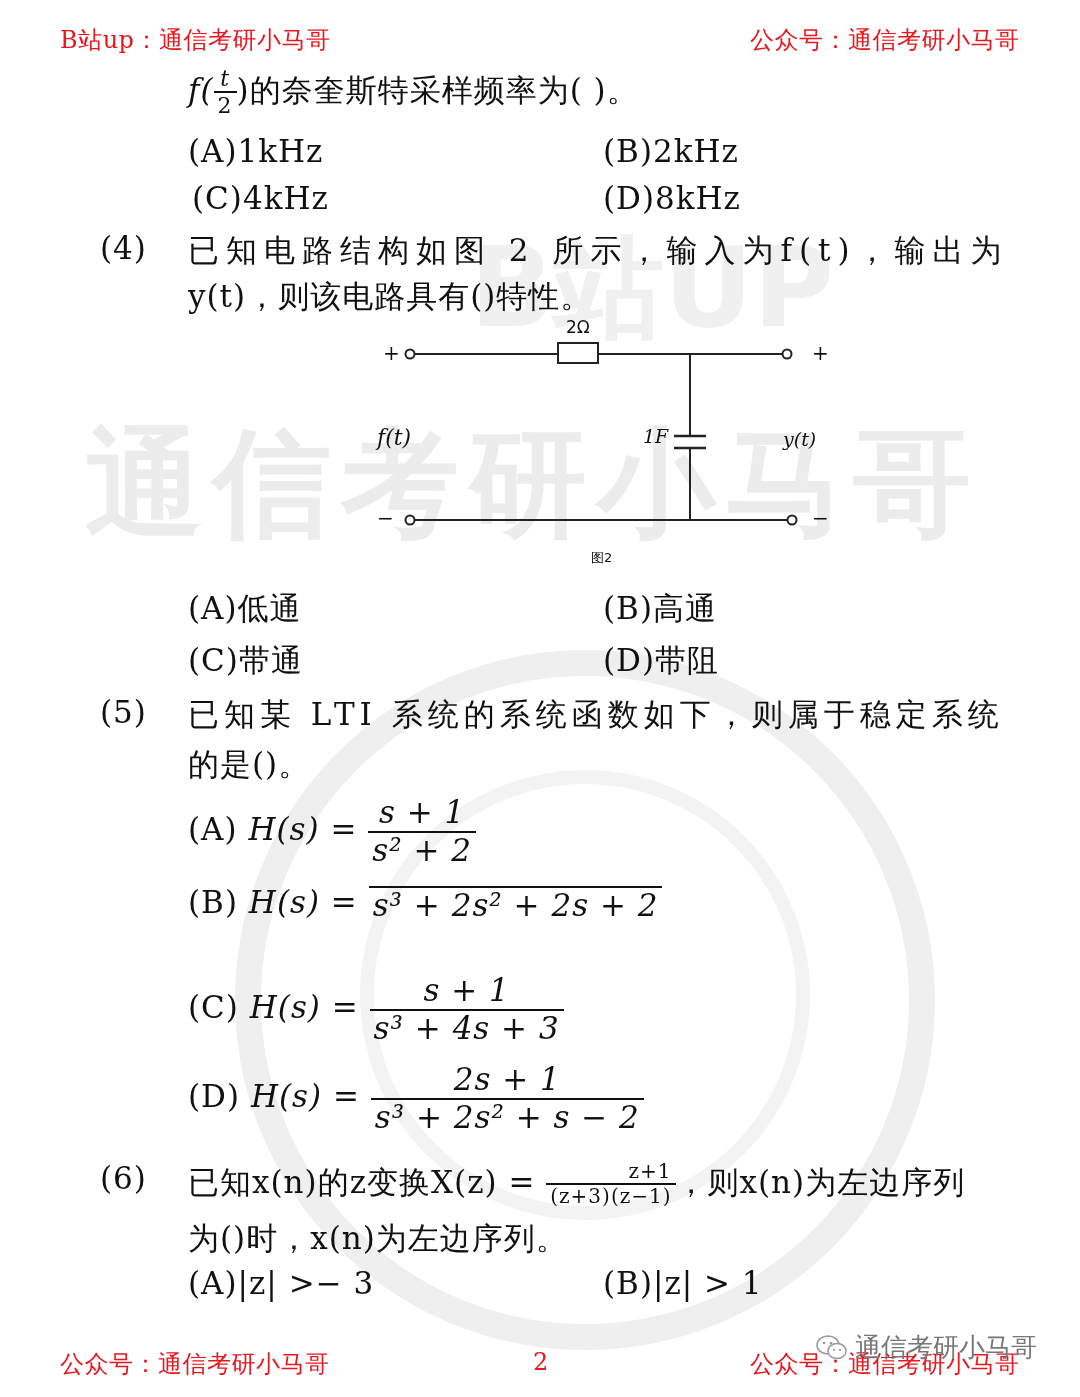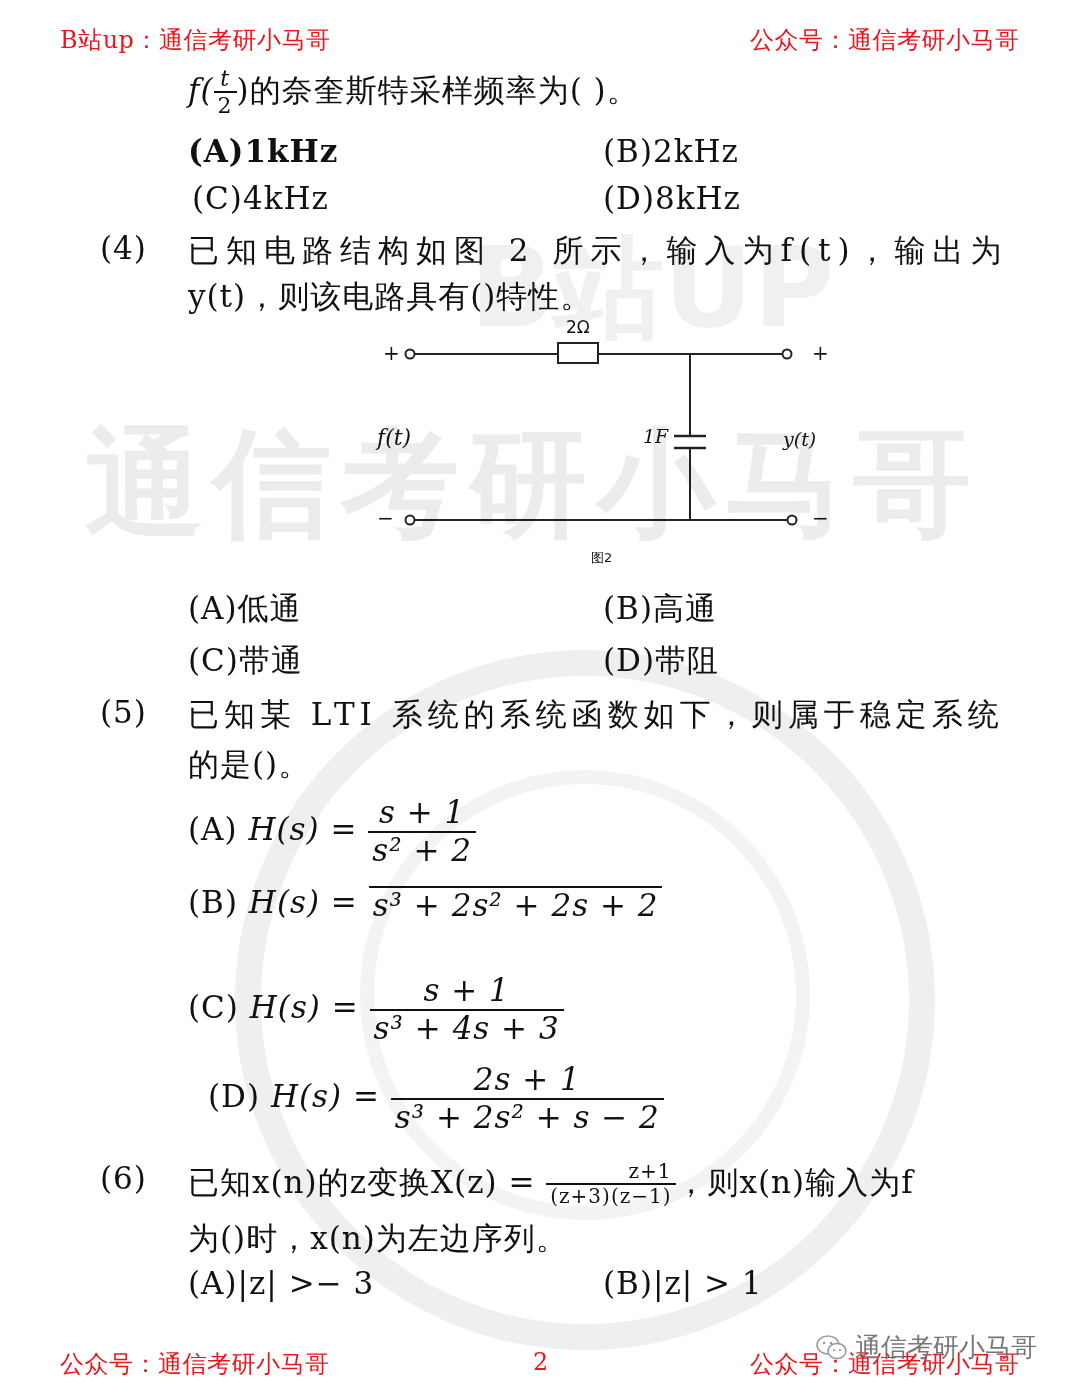--- a/index.html
+++ b/index.html
@@ -32,21 +32,21 @@
 <div class="wm-big">通信考研小马哥</div>
 <div class="wm-circle"></div>
 <div class="wm-circle2"></div>
 
 <div class="hdr" style="left:60px;top:24px;">B站up：通信考研小马哥</div>
 <div class="hdr" style="left:750px;top:24px;">公众号：通信考研小马哥</div>
 
 <div class="layer txt" style="left:188px;top:66px;">
   <span class="i">f(</span><span class="frac small-frac" style="font-size:22px;"><span class="num i">t</span><span class="den">2</span></span><span>)的奈奎斯特采样频率为( )。</span>
 </div>
-<div class="layer txt" style="left:188px;top:133px;font-weight:bold;">(A)1kHz</div>
+<div class="layer txt" style="left:188px;top:133px;">(A)1kHz</div>
 <div class="layer txt" style="left:603px;top:133px;">(B)2kHz</div>
 <div class="layer txt" style="left:192px;top:180px;">(C)4kHz</div>
 <div class="layer txt" style="left:603px;top:180px;">(D)8kHz</div>
 
 <div class="layer txt" style="left:100px;top:230px;">(4)</div>
 <div class="layer txt wide" style="left:188px;top:230px;letter-spacing:7px;">已知电路结构如图 2 所示，输入为f(t)，输出为</div>
 <div class="layer txt" style="left:188px;top:276px;">y(t)，则该电路具有()特性。</div>
 
 <svg class="layer" style="left:360px;top:310px;" width="480" height="230">
   <g stroke="#222" stroke-width="2" fill="none">
@@ -91,30 +91,30 @@
 <div class="layer txt" style="left:188px;top:884px;">
   <span>(B)</span>
   <span class="i">H(s) =</span>
   <span class="frac"><span class="den i">s³ + 2s² + 2s + 2</span></span>
 </div>
 <div class="layer txt" style="left:188px;top:973px;">
   <span>(C)</span>
   <span class="i">H(s) =</span>
   <span class="frac"><span class="num i">s + 1</span><span class="den i">s³ + 4s + 3</span></span>
 </div>
-<div class="layer txt" style="left:188px;top:1062px;margin-left:20px;">
+<div class="layer txt" style="left:188px;top:1062px;">
   <span>(D)</span>
   <span class="i">H(s) =</span>
   <span class="frac"><span class="num i">2s + 1</span><span class="den i">s³ + 2s² + s − 2</span></span>
 </div>
 
 <div class="layer txt" style="left:100px;top:1160px;">(6)</div>
 <div class="layer txt" style="left:188px;top:1160px;">
   <span>已知x(n)的z变换X(z) =</span>
-  <span class="frac small-frac" style="font-size:20px;text-align:right;"><span class="num">z+1</span><span class="den">(z+3)(z−1)</span></span><span>，则x(n)输入为f</span>
+  <span class="frac small-frac" style="font-size:20px;text-align:right;"><span class="num">z+1</span><span class="den">(z+3)(z−1)</span></span><span>，则x(n)为左边序列</span>
 </div>
 <div class="layer txt" style="left:188px;top:1218px;">为()时，x(n)为左边序列。</div>
 <div class="layer txt" style="left:188px;top:1265px;">(A)|z| &gt;− 3</div>
 <div class="layer txt" style="left:603px;top:1265px;">(B)|z| &gt; 1</div>
 
 <div class="hdr" style="left:60px;top:1348px;">公众号：通信考研小马哥</div>
 <div class="hdr" style="left:533px;top:1348px;">2</div>
 <div class="hdr" style="left:750px;top:1348px;">公众号：通信考研小马哥</div>
 <div class="wechat">
   <svg class="wechat-icon" viewBox="0 0 34 28">

